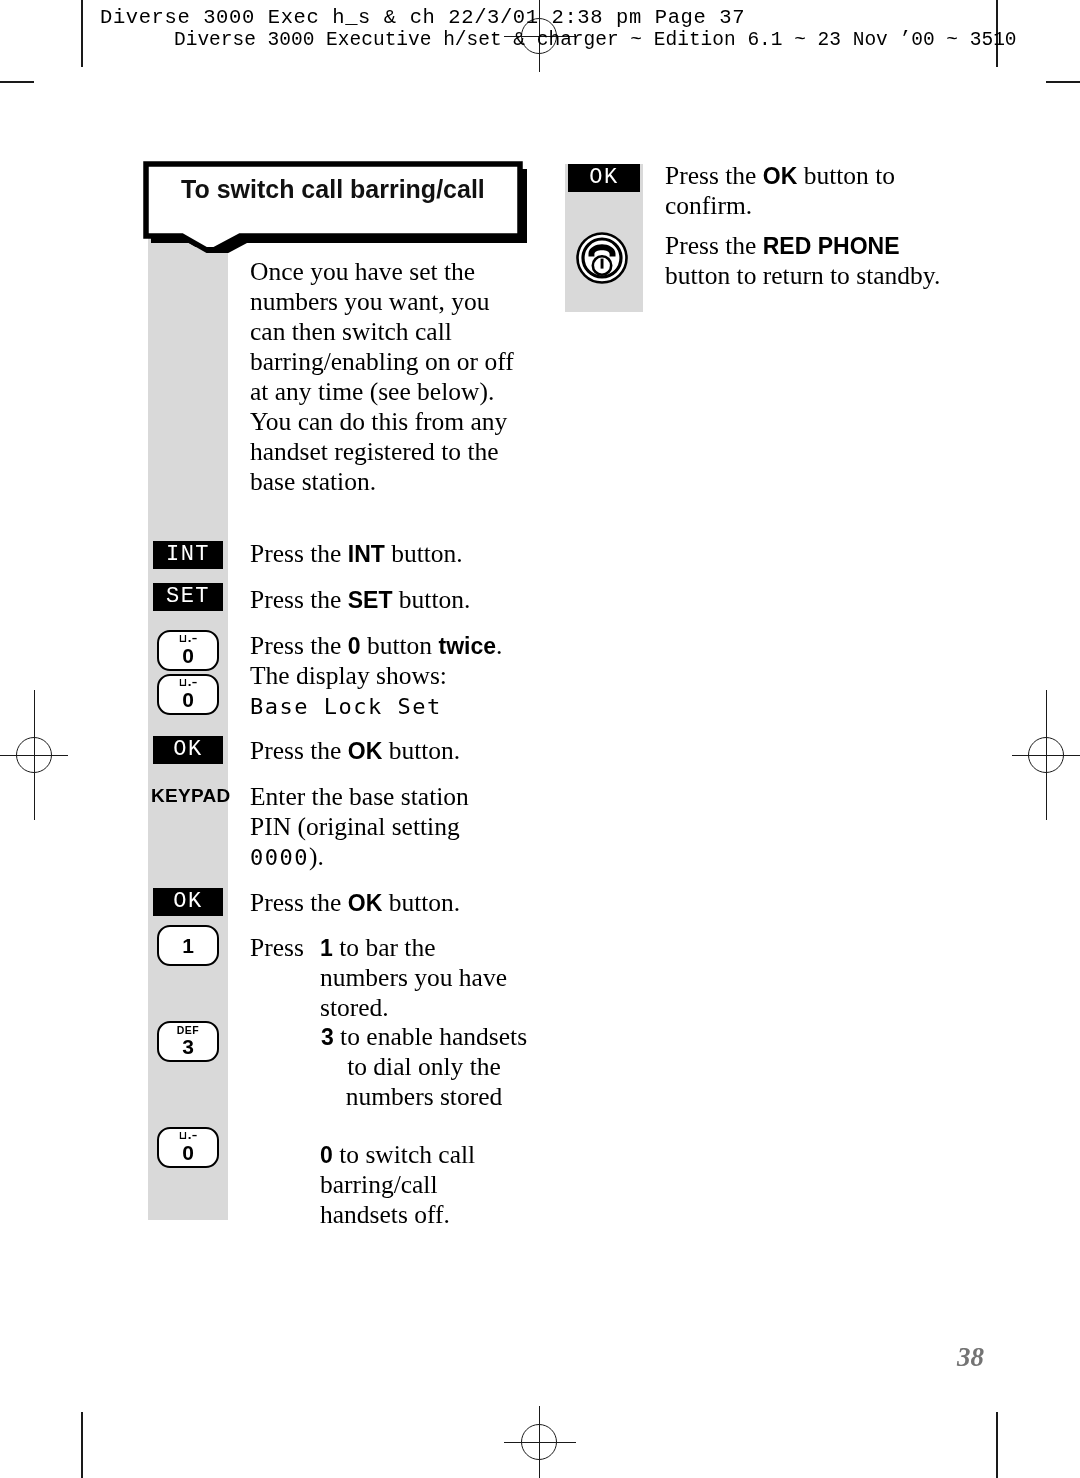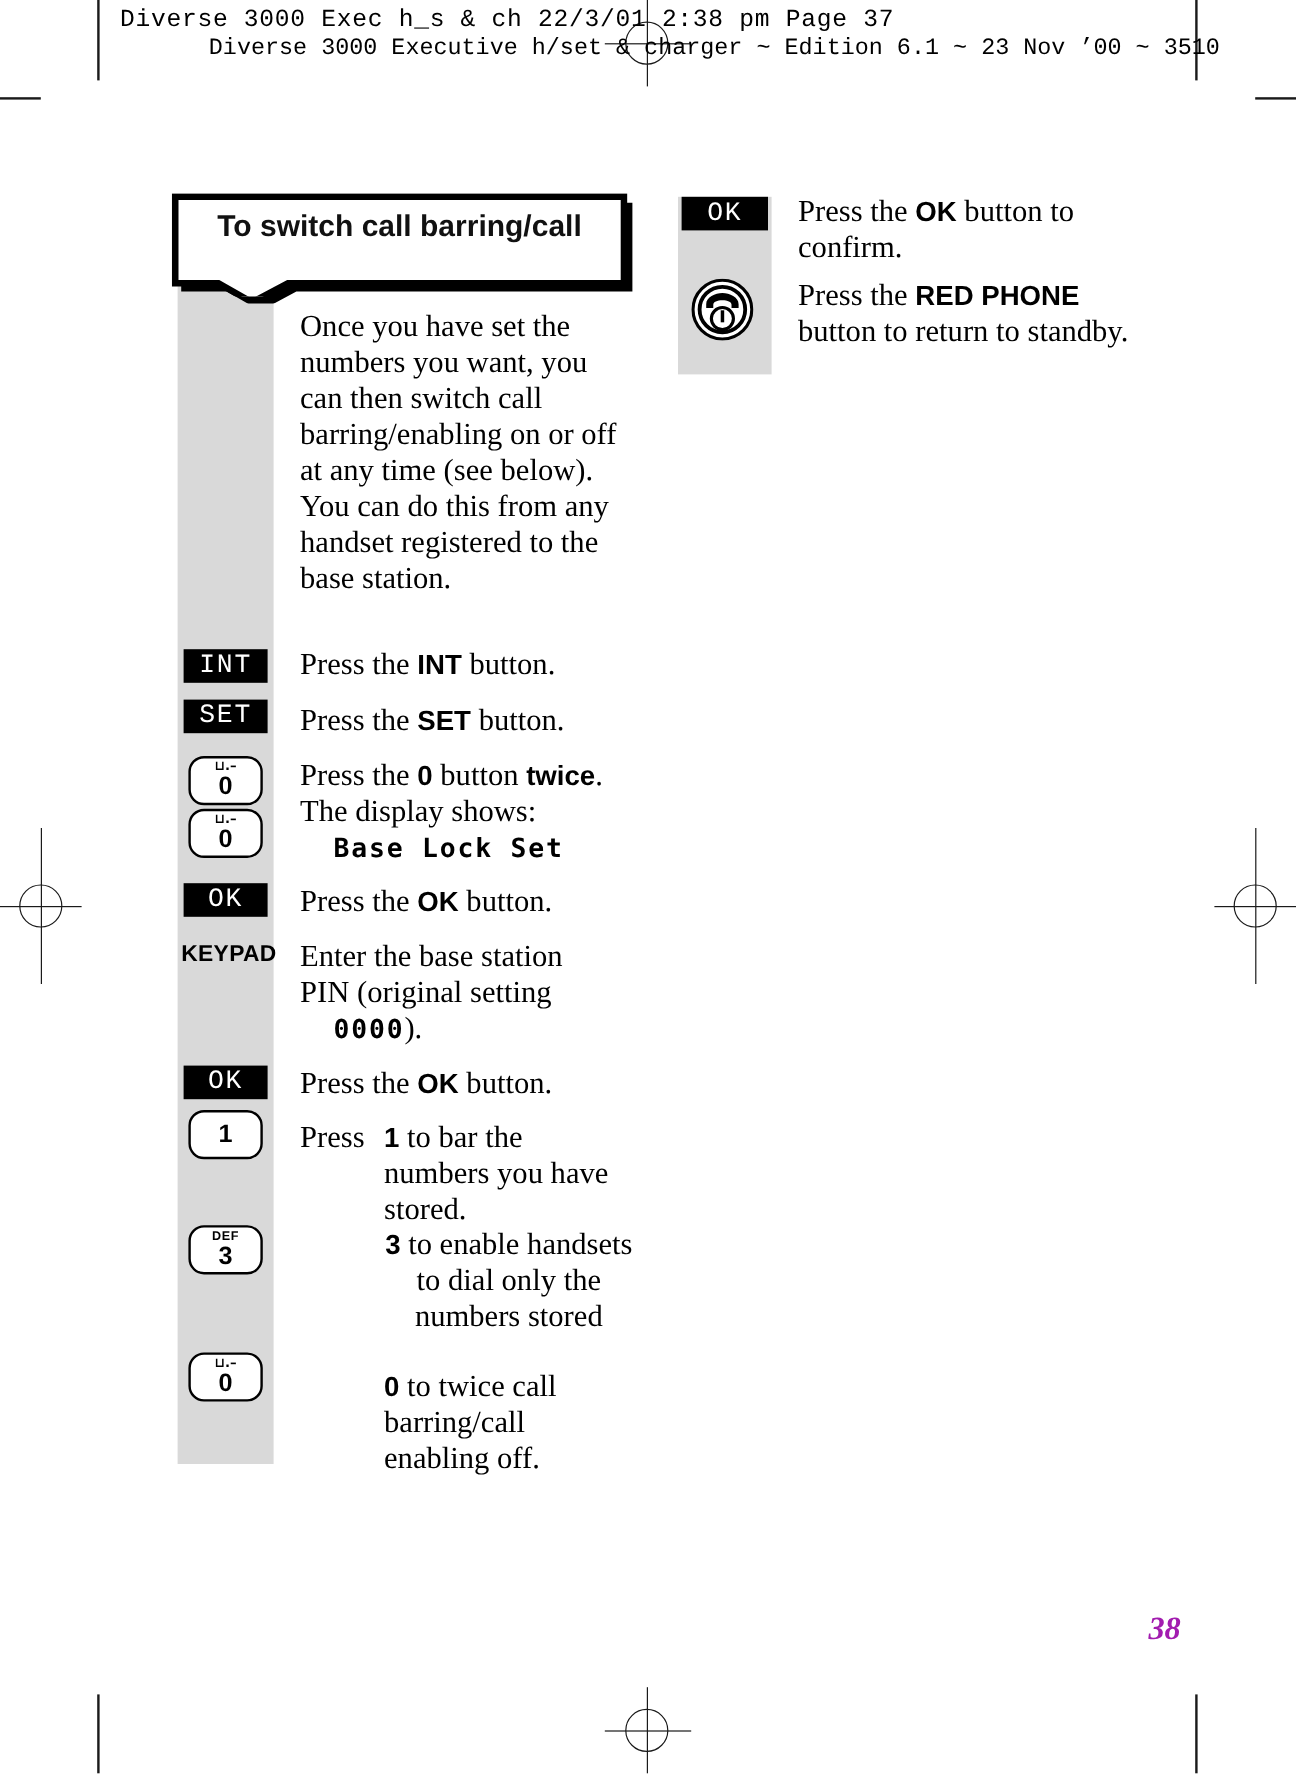--- a/index.html
+++ b/index.html
@@ -102,24 +102,23 @@
   .body-text {
     position: absolute;
     font-family: "Liberation Serif", serif;
     font-size: 25.5px;
     line-height: 1.175;
     color: #000;
   }
   .body-text b { font-family: "Liberation Sans", sans-serif; font-weight: bold; font-size: 23px; }
   .lcd {
     font-family: "DejaVu Sans Mono", monospace;
-    font-weight: bold;
+    font-weight: normal;
     font-size: 22px;
     letter-spacing: 1.5px;
-    margin-left: 28px;
   }
 
   
   .lbl-inv {           
     position: absolute;
     background: #000;
     color: #fff;
     font-family: "Liberation Mono", monospace;
     font-size: 22px;
     letter-spacing: 1.5px;
@@ -186,21 +185,21 @@
 
   
   .page-num {
     position: absolute;
     right: 96px;
     top: 1342px;
     font-family: "Liberation Serif", serif;
     font-weight: bold;
     font-style: italic;
     font-size: 27px;
-    color: #a21caf;
+    color: #737373;
   }
 </style>
 </head>
 <body>
 
 <div class="crop-line" style="left:81px;  top:0px;    width:1.6px; height:67px;"></div>
 <div class="crop-line" style="left:0px;   top:81px;   width:34px;  height:1.6px;"></div>
 <div class="crop-line" style="left:996px; top:0px;    width:1.6px; height:67px;"></div>
 <div class="crop-line" style="left:1046px;top:81px;   width:34px;  height:1.6px;"></div>
 
@@ -320,21 +319,21 @@
 <div class="body-text" style="left:320px; top:933px; width:208px;">
   <b>1</b>
   <span>to bar the numbers you have stored.</span>
 </div>
 <div class="body-text" style="left:320px; top:1022px; width:208px;text-align:center;">
   <b>3</b>
   <span>to enable handsets to dial only the numbers stored</span>
 </div>
 <div class="body-text" style="left:320px; top:1140px; width:208px;">
   <b>0</b>
-  <span>to twice call barring/call enabling off.</span>
+  <span>to switch call barring/call handsets off.</span>
 </div>
 
 <div class="lbl-inv" style="left:568px; top:164px; width:72px;">
   <span>OK</span>
 </div>
 <div class="body-text" style="left:665px; top:161px; width:270px;">
   <span>Press the </span><b>OK</b><span> button to confirm.</span>
 </div>
 
 <div class="phone-icon" style="left:576px; top:232px;">

